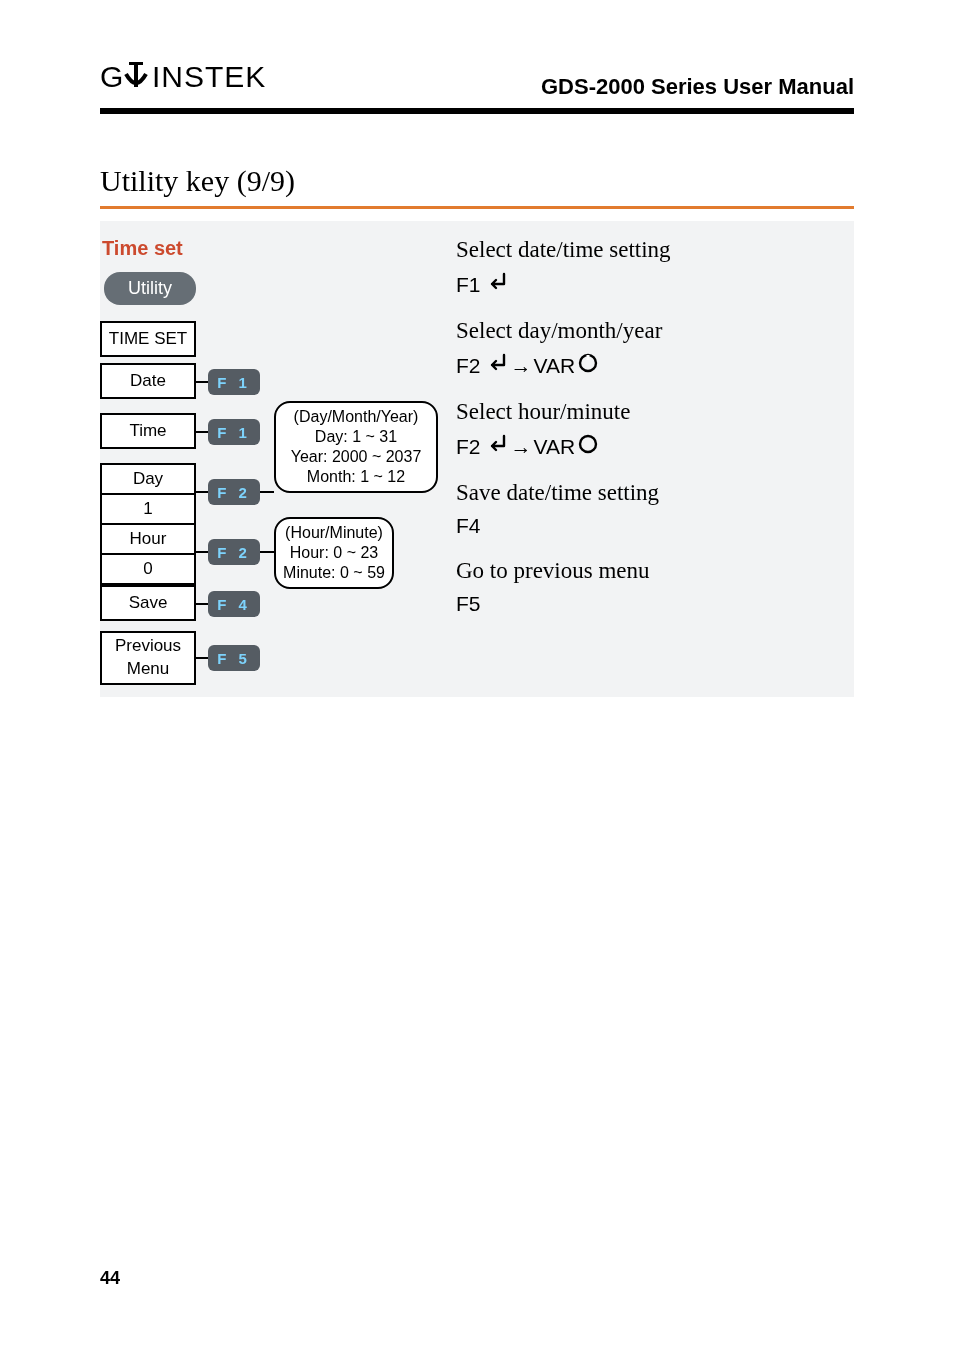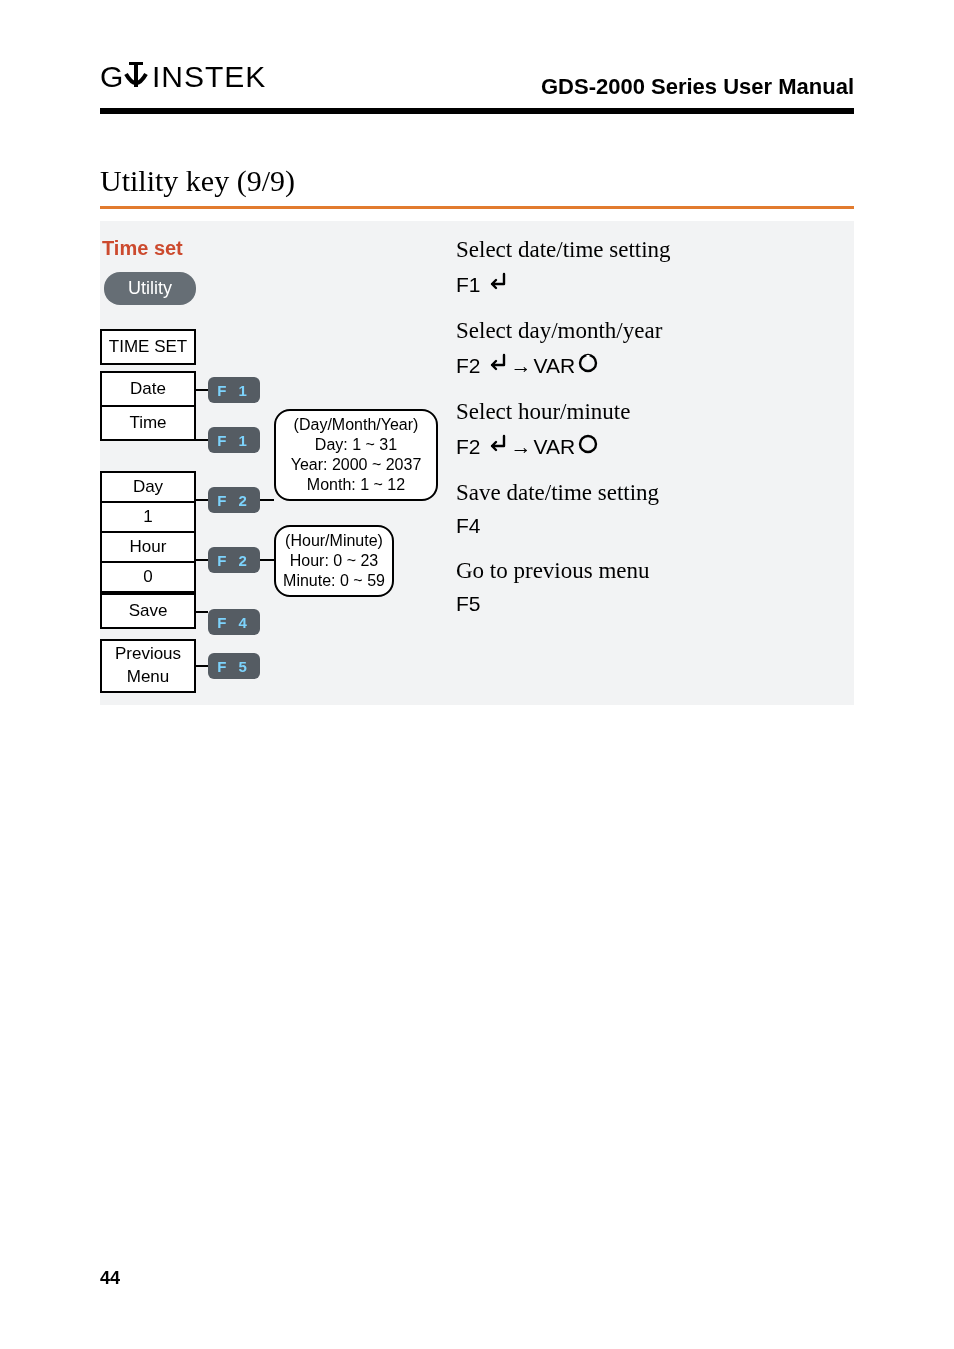--- a/index.html
+++ b/index.html
@@ -7,21 +7,21 @@
   .header-row{display:flex;align-items:baseline;justify-content:space-between;padding-bottom:6px;border-bottom:6px solid #000}
   .brand{font-family:Impact,'Arial Black',sans-serif;font-size:32px;letter-spacing:1px}
   .doc-title{font-family:"Trebuchet MS",Arial,sans-serif;font-weight:bold;font-size:22px}
   .section-title{font-family:"Palatino Linotype","Book Antiqua",Palatino,serif;font-size:30px;margin:50px 0 8px 0}
   .orange-rule{height:3px;background:#e27b2e;margin:0 0 12px 0}
   .grey-band{background:#f2f3f4;padding:16px 0 16px 0;display:flex;align-items:flex-start}
   .left-col{width:350px;box-sizing:border-box}
   .right-col{flex:1;box-sizing:border-box;padding-left:6px}
   .ts-label{font-family:Arial;font-weight:bold;font-size:20px;color:#cc4a2e;margin:0 0 12px 2px}
   
-  .utility-pill{display:inline-block;background:#666e75;color:#fff;font-family:Arial;font-size:18px;padding:6px 24px;border-radius:16px;margin:0 0 24px 4px}
+  .utility-pill{display:inline-block;background:#666e75;color:#fff;font-family:Arial;font-size:18px;padding:6px 24px;border-radius:16px;margin:0 0 16px 4px}
   
   .diagram{position:relative;width:350px;height:360px}
   .soft-box{position:absolute;left:0;width:96px;border:2px solid #000;background:#fff;font-family:Arial;font-size:17px;text-align:center;box-sizing:border-box}
   .soft-head{padding:4px 0;border-bottom:2px solid #000}
   .soft-val{padding:4px 0}
   .single{padding:6px 0}
   
   .fchip{position:absolute;width:52px;height:26px;background:#555c63;color:#7dd3fc;border-radius:6px;font-family:Arial;font-size:15px;font-weight:bold;display:flex;align-items:center;justify-content:center;letter-spacing:4px}
   .connector{position:absolute;height:2px;background:#000}
   
@@ -66,21 +66,21 @@
         <div class="soft-box" style="top:0;">
           <div class="single">TIME SET</div>
         </div>
 
         <div class="soft-box" style="top:42px;">
           <div class="single">Date</div>
         </div>
         <div class="fchip" style="top:48px;left:108px">F 1</div>
         <div class="connector" style="top:60px;left:96px;width:12px"></div>
 
-        <div class="soft-box" style="top:76px;">
+        <div class="soft-box" style="top:92px;">
           <div class="single">Time</div>
         </div>
         <div class="fchip" style="top:98px;left:108px">F 1</div>
         <div class="connector" style="top:110px;left:96px;width:12px"></div>
 
         <div class="soft-box" style="top:142px;">
           <div class="soft-head">Day</div>
           <div class="soft-val">1</div>
         </div>
         <div class="fchip" style="top:158px;left:108px">F 2</div>
@@ -91,21 +91,21 @@
           <div class="soft-head">Hour</div>
           <div class="soft-val">0</div>
         </div>
         <div class="fchip" style="top:218px;left:108px">F 2</div>
         <div class="connector" style="top:230px;left:96px;width:12px"></div>
         <div class="connector" style="top:230px;left:160px;width:14px"></div>
 
         <div class="soft-box" style="top:264px;">
           <div class="single">Save</div>
         </div>
-        <div class="fchip" style="top:280px;left:108px">F 4</div>
+        <div class="fchip" style="top:270px;left:108px">F 4</div>
         <div class="connector" style="top:282px;left:96px;width:12px"></div>
 
         <div class="soft-box" style="top:310px;">
           <div class="single" style="padding:3px 0">Previous</div>
           <div class="single" style="padding:0 0 4px 0">Menu</div>
         </div>
         <div class="fchip" style="top:324px;left:108px">F 5</div>
         <div class="connector" style="top:336px;left:96px;width:12px"></div>
 
         <div class="bubble" style="top:80px;left:174px;width:164px">

